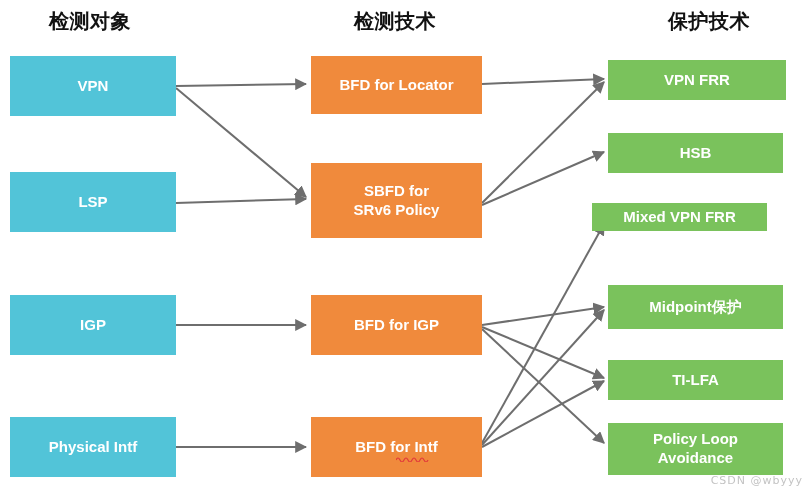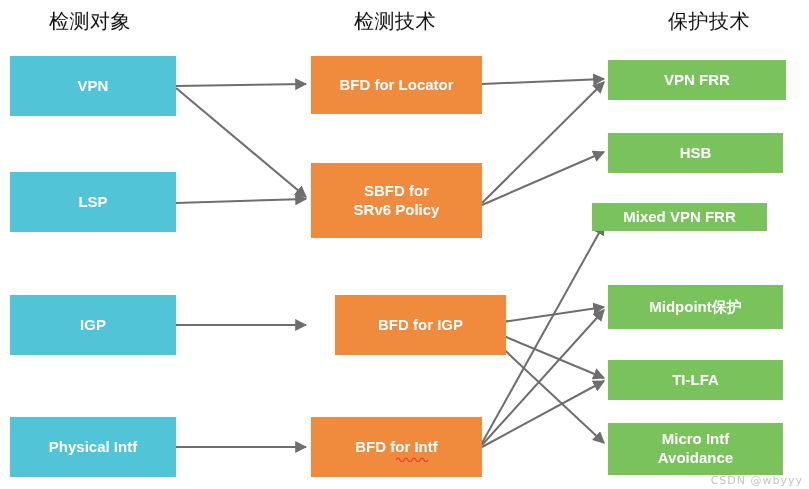--- a/index.html
+++ b/index.html
@@ -14,21 +14,21 @@
   #canvas {
     position: relative;
     width: 809px;
     height: 489px;
     background: #ffffff;
     overflow: hidden;
   }
   .col-header {
     position: absolute;
     font-size: 20px;
-    font-weight: normal;
+    font-weight: bold;
     color: #111111;
     letter-spacing: 0.5px;
     white-space: nowrap;
     text-align: center;
   }
   .node {
     position: absolute;
     display: flex;
     align-items: center;
     justify-content: center;
@@ -136,21 +136,21 @@
 
   <div class="node orange" style="left:311px; top:56px; width:171px; height:58px;">
     <span class="label">BFD for Locator</span>
   </div>
   <div class="node orange" style="left:311px; top:163px; width:171px; height:75px;">
     <span class="label">
       <span class="ln">SBFD for</span>
       <span class="ln">SRv6 Policy</span>
     </span>
   </div>
-  <div class="node orange" style="left:311px; top:295px; width:171px; height:60px;margin-left:24px;">
+  <div class="node orange" style="left:311px; top:295px; width:171px; height:60px;">
     <span class="label">BFD for IGP</span>
   </div>
   <div class="node orange" style="left:311px; top:417px; width:171px; height:60px;">
     <span class="label">BFD for Intf</span>
   </div>
 
   <svg class="squiggle" style="left:396px; top:456px;" width="34" height="6" viewBox="0 0 34 6" xmlns="http://www.w3.org/2000/svg">
     <path d="M0 4 q2 -4 4 0 q2 4 4 0 q2 -4 4 0 q2 4 4 0 q2 -4 4 0 q2 4 4 0 q2 -4 4 0 q2 4 4 0" stroke="#e23b3b" stroke-width="1.2" fill="none"></path>
   </svg>
 
@@ -164,19 +164,19 @@
     <span class="label">Mixed VPN FRR</span>
   </div>
   <div class="node green" style="left:608px; top:285px; width:175px; height:44px;">
     <span class="label">Midpoint保护</span>
   </div>
   <div class="node green" style="left:608px; top:360px; width:175px; height:40px;">
     <span class="label">TI-LFA</span>
   </div>
   <div class="node green" style="left:608px; top:423px; width:175px; height:52px;">
     <span class="label">
-      <span class="ln">Micro Intf</span>
+      <span class="ln">Policy Loop</span>
       <span class="ln">Avoidance</span>
     </span>
   </div>
 
   <div class="watermark">CSDN @wbyyy</div>
 </div>
 
 </body></html>

